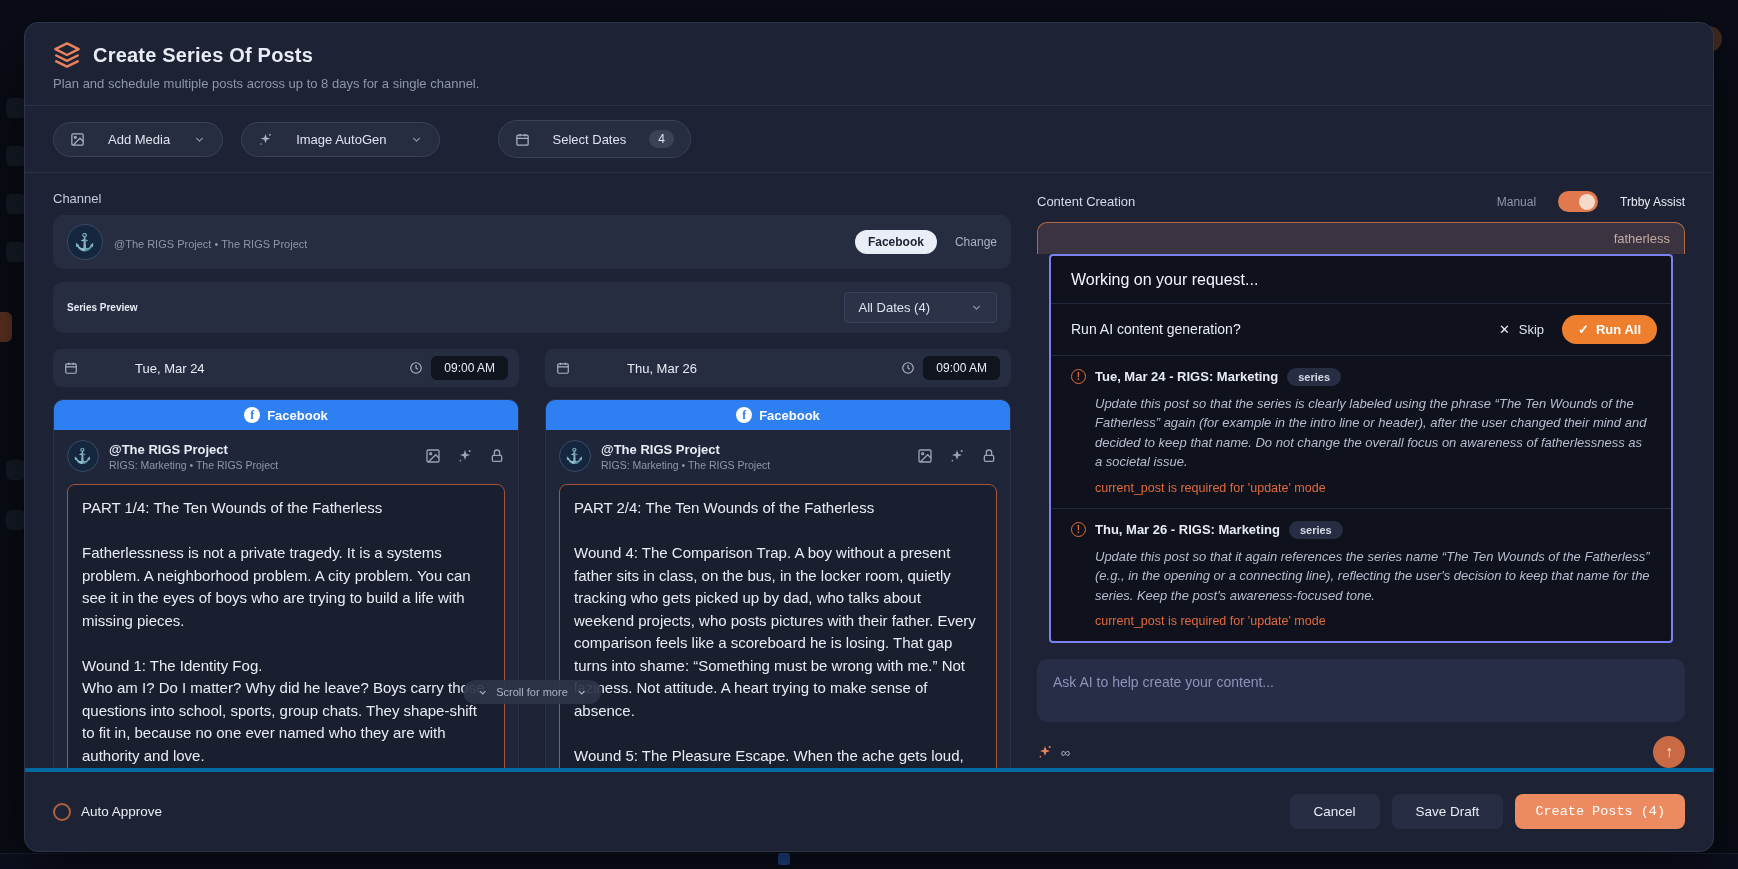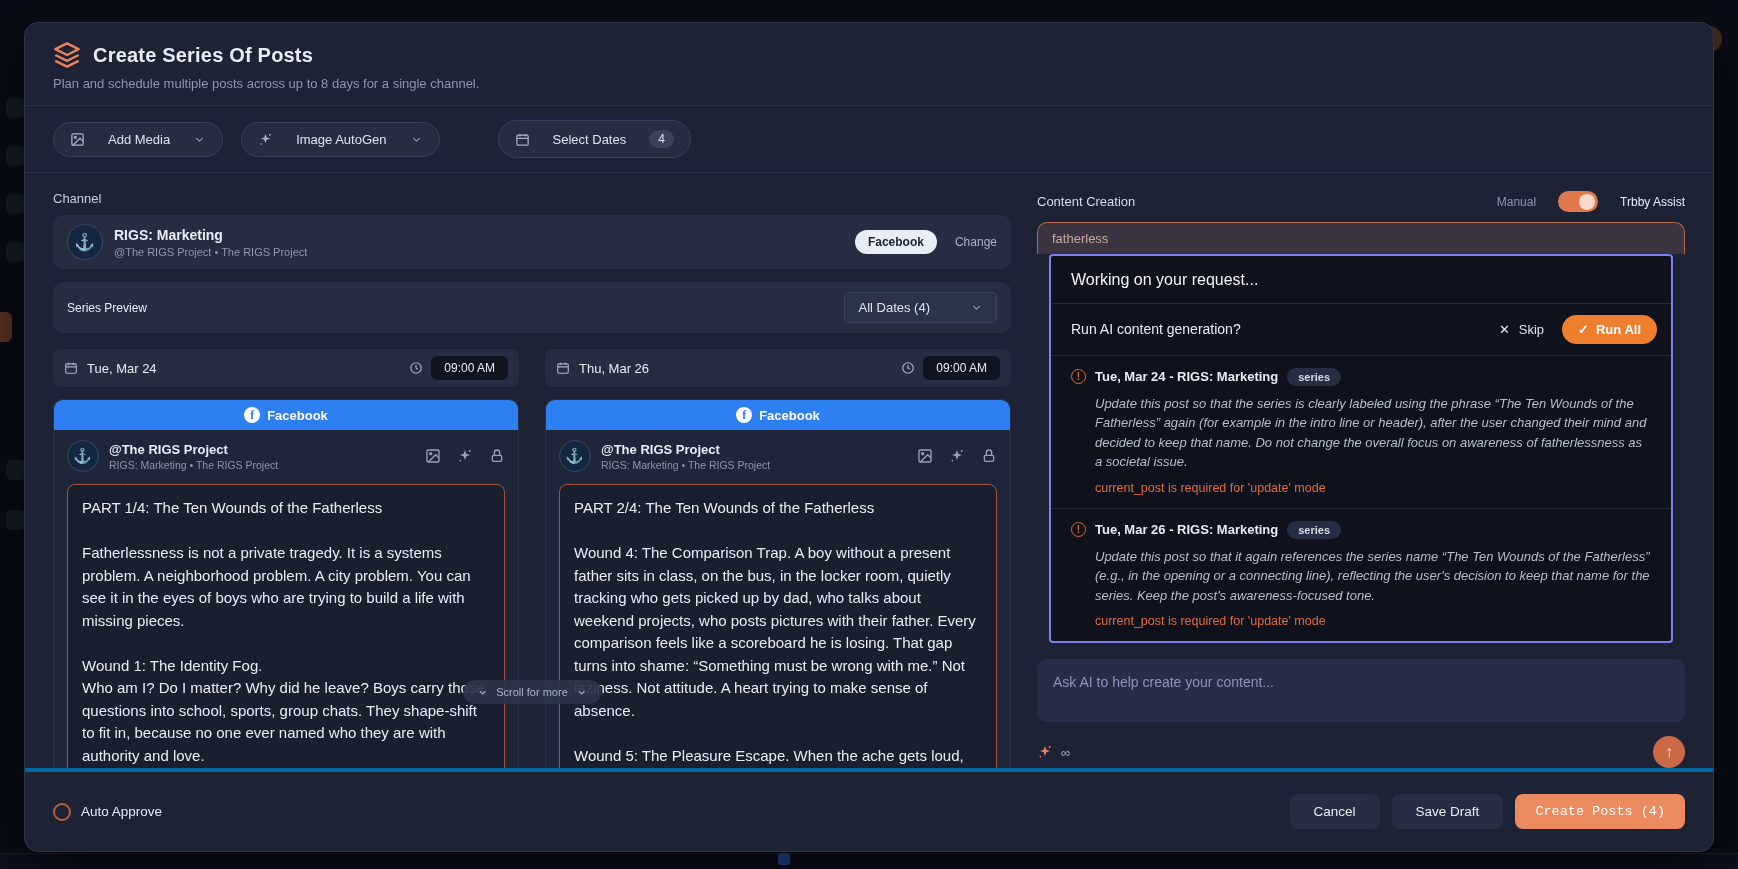--- a/index.html
+++ b/index.html
@@ -56,28 +56,28 @@
   .avatar { width:36px; height:36px; border-radius:50%; background:#14273f; border:1px solid #3a4a63;
     display:flex; align-items:center; justify-content:center; font-size:17px; color:#e4ecf7; flex-shrink:0; }
   .channel-info { margin-left:11px; flex:1; }
   .channel-name { font-size:14px; font-weight:bold; }
   .channel-handle { font-size:11px; color:#8e96ab; margin-top:3px; }
   .platform-badge { background:#e9edf6; color:#1b2133; font-size:12px; font-weight:bold; border-radius:12px; padding:5px 13px; }
   .change-link { font-size:12px; color:#aab2c6; margin-left:18px; cursor:pointer; }
 
   .preview-bar { display:flex; align-items:center; justify-content:space-between; background:#262d41;
     border-radius:10px; padding:10px 14px; margin-top:13px; }
-  .preview-title { font-size:12px; font-weight:normal; }
+  .preview-title { font-size:10px; font-weight:bold; }
   .dates-select { display:flex; align-items:center; gap:40px; background:#2b3349; border:1px solid #39415c;
     border-radius:4px; padding:7px 13px; font-size:13px; color:#dfe3ee; cursor:pointer; }
   .dates-select .chev { width:13px; height:13px; color:#8e96ab; }
   .dates-select .chev svg { width:13px; height:13px; }
 
   .posts-grid { display:grid; grid-template-columns:1fr 1fr; gap:26px; margin-top:16px; }
-  .date-row { display:flex; align-items:center; background:#262d41; border-radius:8px; padding:7px 11px; }
+  .date-row { display:flex; align-items:center; background:#262d41; border-radius:8px; padding:7px 11px;gap:48px; }
   .date-row .cal { width:14px; height:14px; color:#aab2c6; margin-right:9px; }
   .date-row .cal svg { width:14px; height:14px; }
   .date-text { font-size:13px; flex:1; }
   .clockwrap { display:flex; align-items:center; gap:8px; }
   .clock { width:14px; height:14px; color:#aab2c6; }
   .clock svg { width:14px; height:14px; }
   .time-pill { background:#10141f; border-radius:6px; padding:5px 13px; font-size:12px; color:#e9ecf4; }
 
   .post-card { margin-top:12px; background:#20263a; border:1px solid #2b3248; border-radius:10px; overflow:hidden; }
   .fb-header { background:#2e7ff2; height:30px; display:flex; align-items:center; justify-content:center;
@@ -104,21 +104,21 @@
 
   
   .cc-header { display:flex; align-items:center; font-size:13px; color:#d6dbe6; }
   .cc-right { margin-left:auto; display:flex; align-items:center; gap:22px; }
   .manual-label { font-size:12px; color:#8e96ab; }
   .assist-label { font-size:12px; color:#e9ecf4; }
   .toggle { width:40px; height:21px; border-radius:11px; background:#e07a4e; position:relative; cursor:pointer; }
   .toggle .knob { position:absolute; right:3px; top:2.5px; width:16px; height:16px; border-radius:50%; background:#f6d9c8; }
 
   .ghost-input { margin-top:10px; height:33px; border-radius:10px 10px 0 0; background:#3c3340;
-    border:1px solid #b06a4a; border-bottom:none; padding:8px 14px; font-size:13px; color:#c3aba3; overflow:hidden; }
+    border:1px solid #b06a4a; border-bottom:none; padding:8px 14px; font-size:13px; color:#c3aba3; overflow:hidden;text-align:right; }
 
   .ai-panel { border:2px solid #7b82f0; border-radius:4px; background:#0f121d; margin:0 12px; }
   .panel-title { padding:15px 20px 14px; font-size:16px; color:#f2f4f9; border-bottom:1px solid #23293c; }
   .prompt-row { display:flex; align-items:center; padding:11px 14px 11px 20px; border-bottom:1px solid #23293c; }
   .prompt-q { font-size:14px; flex:1; }
   .skip-btn { display:flex; align-items:center; gap:9px; font-size:13px; color:#dfe3ee; cursor:pointer; margin-right:18px; }
   .skip-btn .x { font-size:13px; color:#e9ecf4; }
   .run-all-btn { display:flex; align-items:center; gap:7px; background:#ee7f2f; color:#fff; border:none;
     border-radius:16px; padding:7px 16px; font-size:13px; font-weight:bold; cursor:pointer;
     font-family:"Liberation Sans", sans-serif; }
@@ -235,21 +235,20 @@
   <div class="main">
 
     <div class="left-col">
       <div class="section-label">Channel</div>
 
       <div class="channel-card">
         <div class="avatar">
           <span>⚓</span>
         </div>
         <div class="channel-info">
-          <div class="channel-name">RIGS: Marketing</div>
           <div class="channel-handle">@The RIGS Project • The RIGS Project</div>
         </div>
         <span class="platform-badge">Facebook</span>
         <span class="change-link">Change</span>
       </div>
 
       <div class="preview-bar">
         <span class="preview-title">Series Preview</span>
         <div class="dates-select">
           <span>All Dates (4)</span>
@@ -441,21 +440,21 @@
             <span class="task-title">Tue, Mar 24 - RIGS: Marketing</span>
             <span class="series-badge">series</span>
           </div>
           <div class="task-desc">Update this post so that the series is clearly labeled using the phrase “The Ten Wounds of the Fatherless” again (for example in the intro line or header), after the user changed their mind and decided to keep that name. Do not change the overall focus on awareness of fatherlessness as a societal issue.</div>
           <div class="task-error">current_post is required for 'update' mode</div>
         </div>
 
         <div class="task">
           <div class="task-head">
             <span class="warn-icon">!</span>
-            <span class="task-title">Tue, Mar 26 - RIGS: Marketing</span>
+            <span class="task-title">Thu, Mar 26 - RIGS: Marketing</span>
             <span class="series-badge">series</span>
           </div>
           <div class="task-desc">Update this post so that it again references the series name “The Ten Wounds of the Fatherless” (e.g., in the opening or a connecting line), reflecting the user's decision to keep that name for the series. Keep the post's awareness-focused tone.</div>
           <div class="task-error">current_post is required for 'update' mode</div>
         </div>
       </div>
 
       <textarea class="ask-input" placeholder="Ask AI to help create your content..." style=""></textarea>
 
       <div class="cc-footer">

